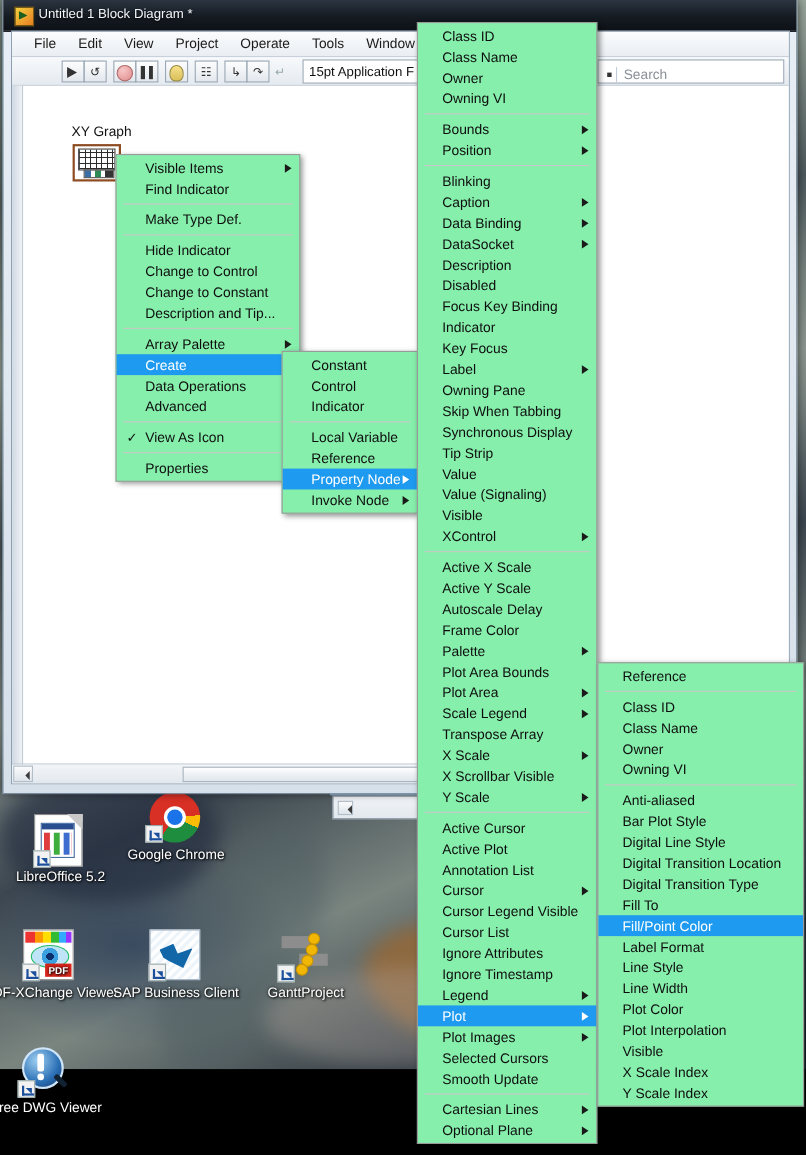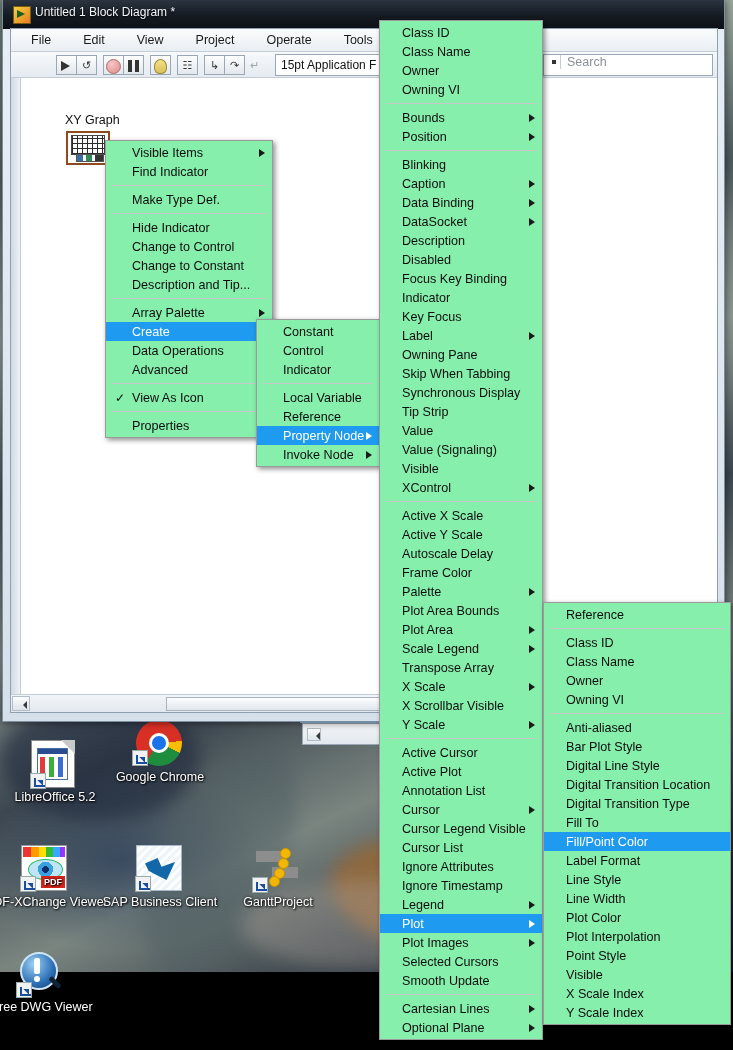--- a/index.html
+++ b/index.html
@@ -92,21 +92,21 @@
     border-bottom:1px solid #0a0e12;}
   #lvtitle .tico{position:absolute;left:10px;top:6px;width:16px;height:16px;
     background:linear-gradient(135deg,#f4d03f,#e67e22);border:1px solid #7a5a12;}
   #lvtitle .tico:after{content:"";position:absolute;left:3px;top:3px;width:8px;height:8px;
     background:#1b5e20;clip-path:polygon(0 0,100% 50%,0 100%);}
   #lvtitle .ttxt{position:absolute;left:32px;top:5px;color:#f2f6fa;font-size:12px;
     font-family:"Liberation Sans",sans-serif;text-shadow:0 1px 2px #000;}
   #lvbody{position:absolute;left:7px;top:28px;right:6px;bottom:8px;
     background:#eff3f7;border:1px solid #8fa0b2;box-sizing:border-box;}
   #lvmenubar{height:22px;background:linear-gradient(180deg,#fbfcfd,#e9eef3);
-    border-bottom:1px solid #c3cdd7;display:flex;align-items:center;padding-left:10px;gap:12px;}
+    border-bottom:1px solid #c3cdd7;display:flex;align-items:center;padding-left:10px;}
   #lvmenubar .mi{padding:2px 10px;font-size:12.5px;color:#1a1a1a;
     font-family:"Liberation Sans",sans-serif;cursor:default;}
   #lvtoolbar{height:26px;background:linear-gradient(180deg,#f7f9fb,#e4eaf0);
     border-bottom:1px solid #c3cdd7;display:flex;align-items:center;padding-left:45px;gap:0px;}
   .tbgrp{display:flex;align-items:center;margin-right:7px;}
   .tbtn{width:21px;height:20px;background:linear-gradient(180deg,#fdfdfd,#e3e8ee);
     border:1px solid #9aa7b4;margin-right:-1px;position:relative;box-sizing:border-box;}
   .tbtn.flat{border:none;background:none;}
   .arrowR{position:absolute;left:4px;top:5px;width:0;height:0;
     border-top:5px solid transparent;border-bottom:5px solid transparent;border-left:9px solid #333;}
@@ -116,21 +116,21 @@
   .stopdot{width:13px;height:13px;border-radius:50%;background:radial-gradient(circle at 35% 30%,#f7c7c7,#e08a8a);
     border:1px solid #b06a6a;margin:3px auto;}
   .pausebars{width:11px;height:12px;margin:4px auto;
     background:linear-gradient(90deg,#333 0 4px,transparent 4px 7px,#333 7px 11px);}
   .bulb{width:11px;height:13px;margin:3px auto;border-radius:50% 50% 40% 40%;
     background:linear-gradient(180deg,#f6e08a,#d9c05a);border:1px solid #9b8a3a;}
   #fontbox{height:20px;min-width:118px;background:#fff;border:1px solid #9aa7b4;
     display:flex;align-items:center;padding:0 5px;font-size:12px;color:#111;
     font-family:"Liberation Sans",sans-serif;white-space:nowrap;overflow:hidden;margin-left:4px;}
   #searchbox{height:20px;width:160px;background:#fff;border:1px solid #9aa7b4;
-    display:flex;align-items:flex-start;padding:0 4px;margin-left:auto;margin-right:4px;}
+    display:flex;align-items:flex-end;padding:0 4px;margin-left:auto;margin-right:4px;}
   #searchbox .sdrop{width:12px;height:14px;border-right:1px solid #c3cdd7;
     display:flex;align-items:center;justify-content:center;}
   #searchbox .sdrop span{width:4px;height:4px;background:#333;display:block;}
   #searchbox .sph{color:#8b9199;font-size:12.5px;padding-left:6px;font-family:"Liberation Sans",sans-serif;}
   #lvcanvas{position:absolute;left:0;right:0;top:48px;bottom:0;background:#fff;
     border-top:1px solid #c3cdd7;}
   #lvcanvas .leftgut{position:absolute;left:0;top:0;bottom:16px;width:9px;
     background:linear-gradient(90deg,#cfd8e2,#eef2f6);border-right:1px solid #c3cdd7;}
   #hscroll{position:absolute;left:0;right:0;bottom:0;height:17px;
     background:linear-gradient(180deg,#f2f5f8,#e2e8ee);border-top:1px solid #c3cdd7;display:flex;align-items:center;}
@@ -658,23 +658,20 @@
     <div class="row">
       <span>Line Width</span>
     </div>
     <div class="row">
       <span>Plot Color</span>
     </div>
     <div class="row">
       <span>Plot Interpolation</span>
     </div>
     <div class="row">
-      <span>Point Style</span>
-    </div>
-    <div class="row">
       <span>Visible</span>
     </div>
     <div class="row">
       <span>X Scale Index</span>
     </div>
     <div class="row">
       <span>Y Scale Index</span>
     </div>
   </div>
 

